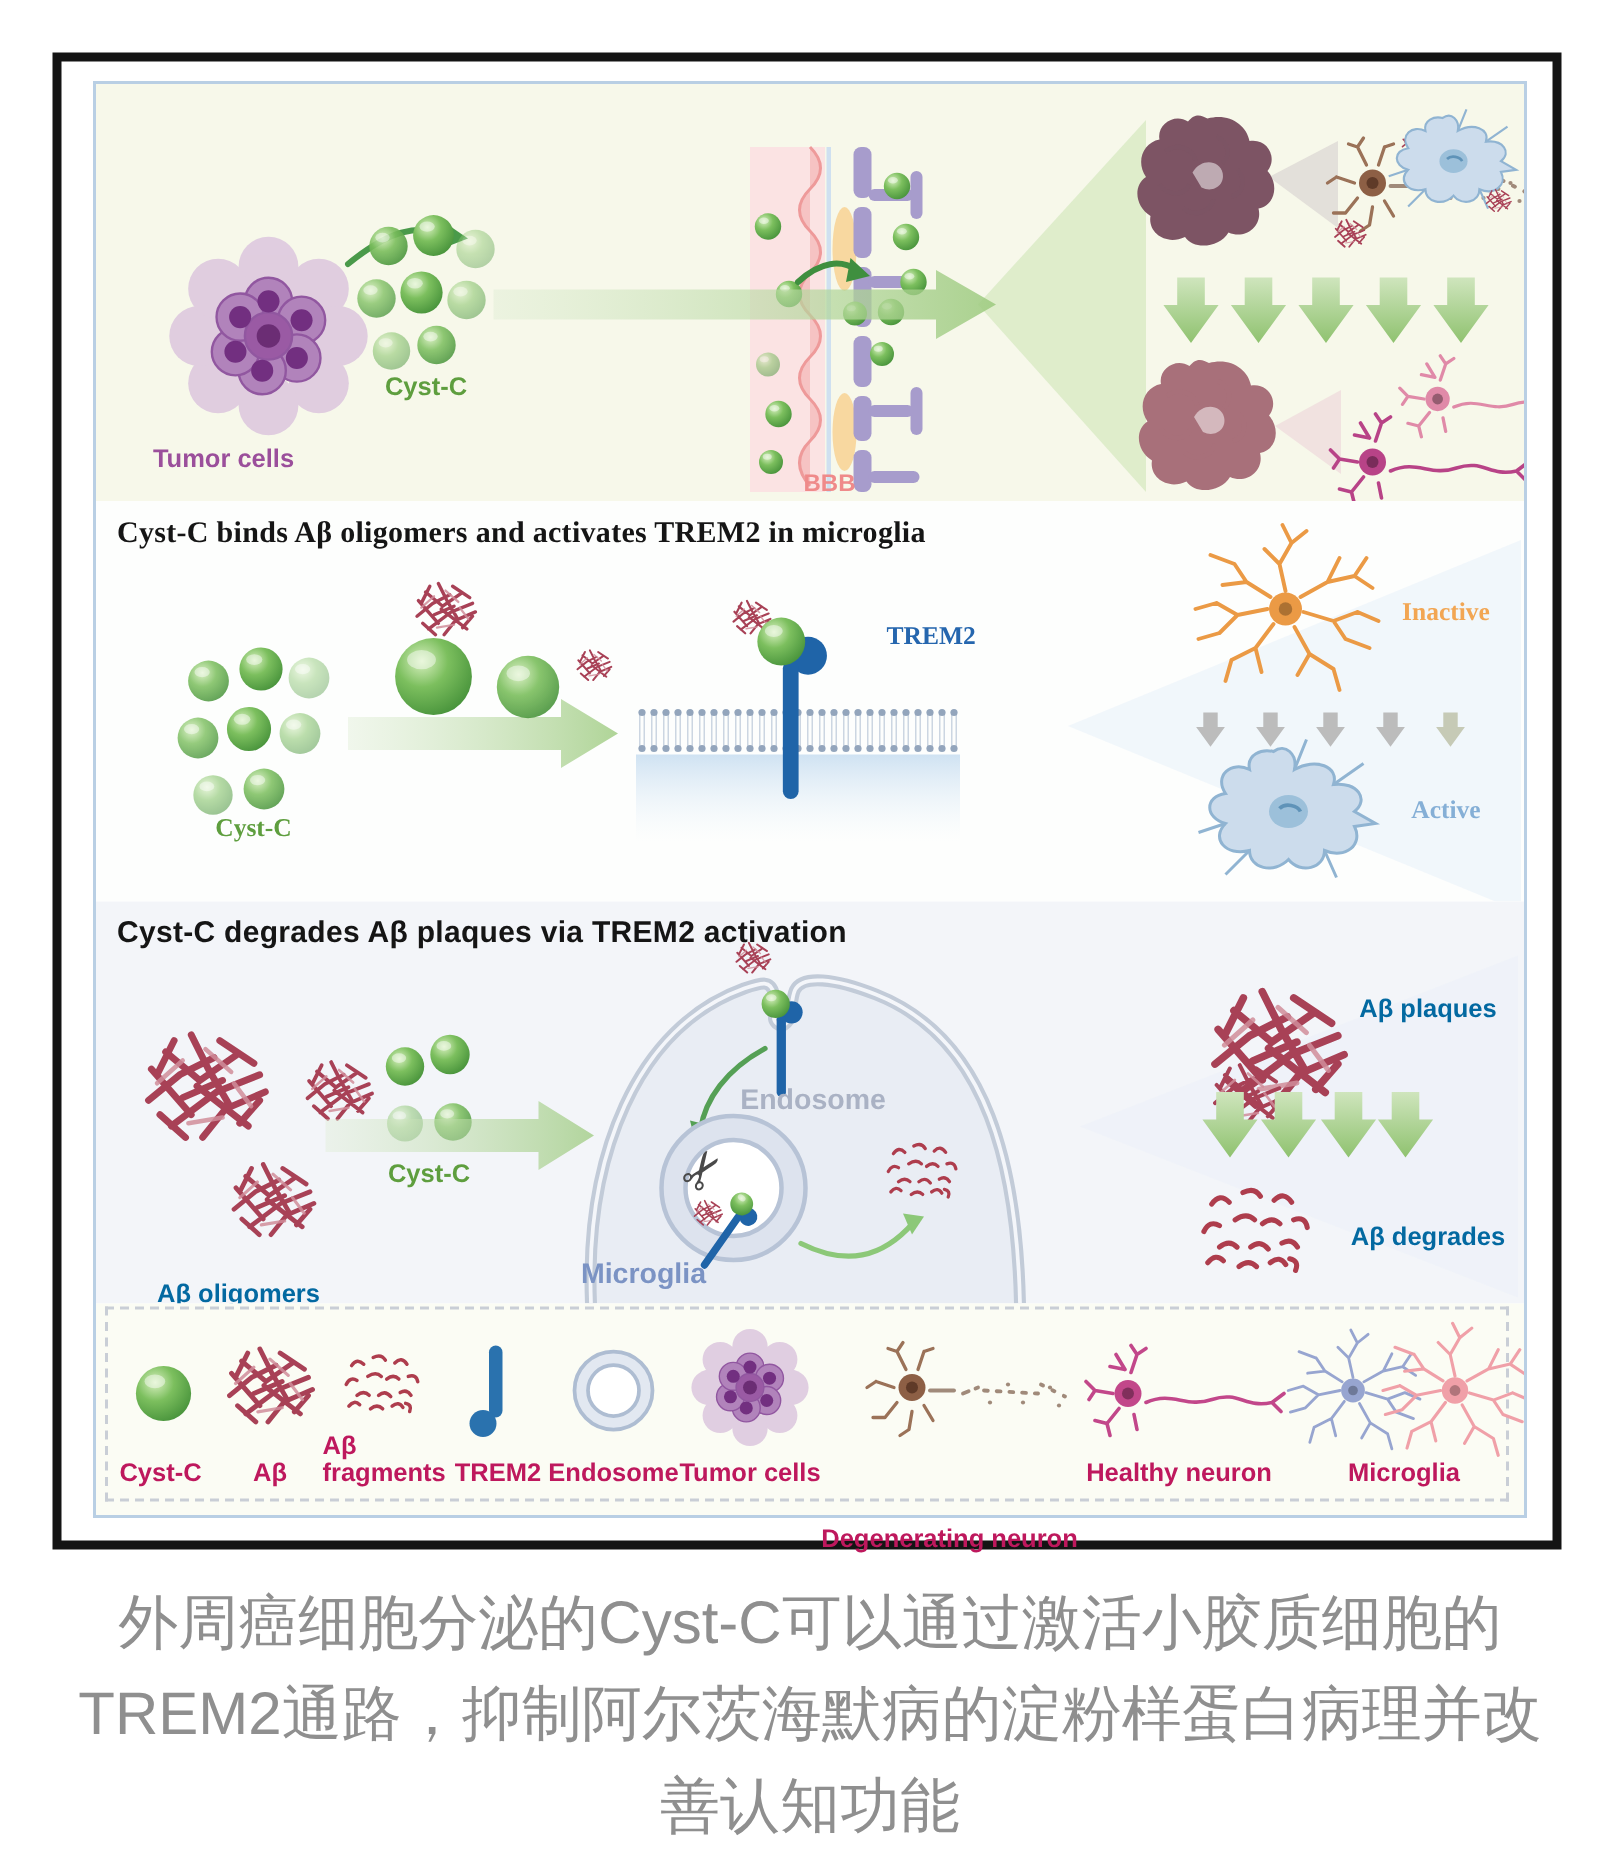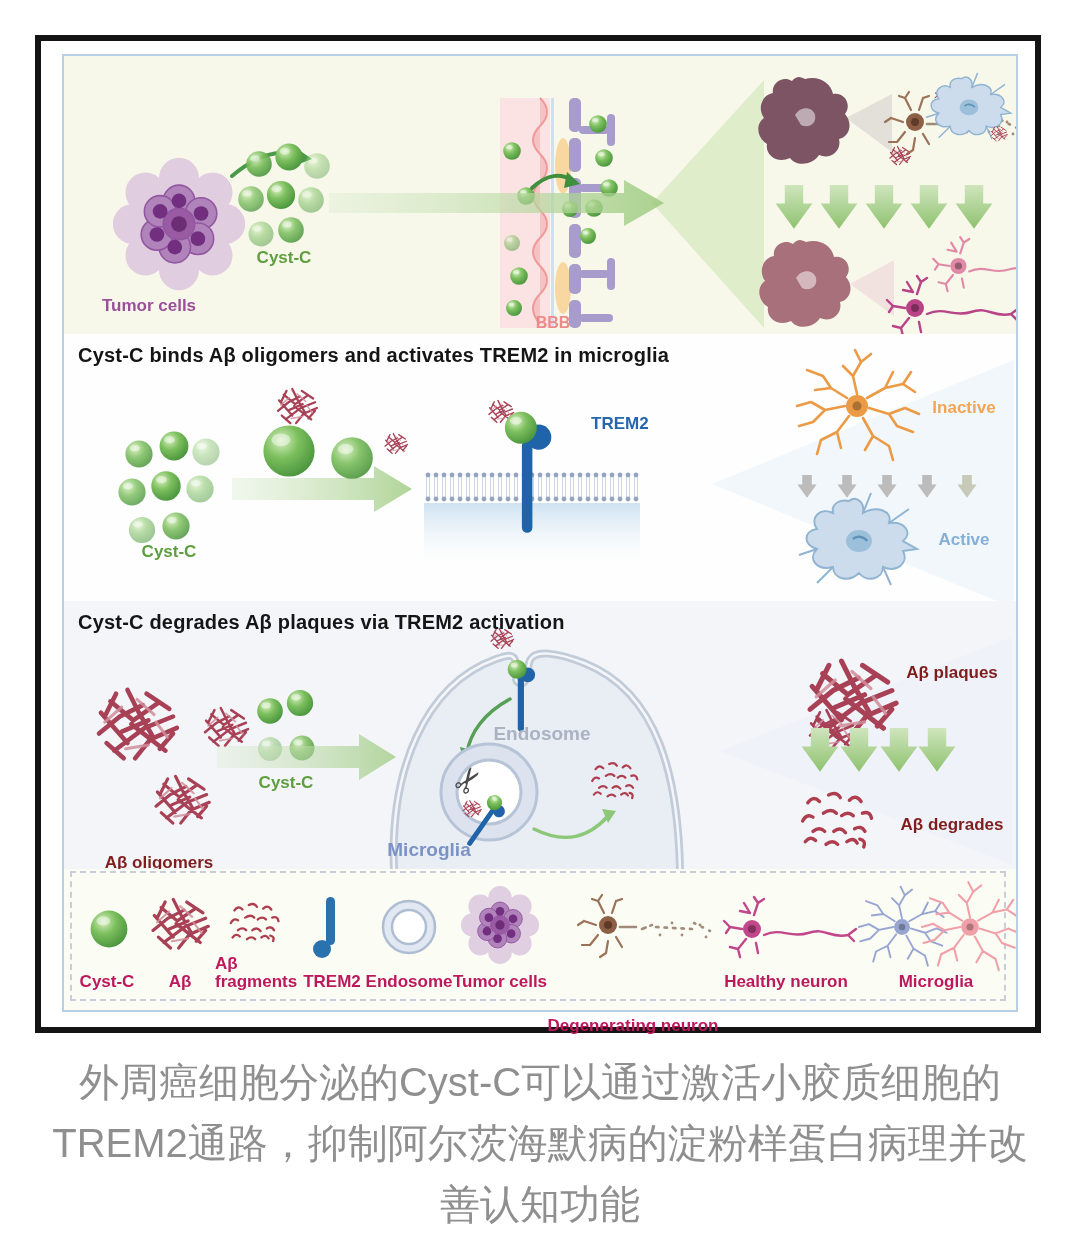--- a/index.html
+++ b/index.html
@@ -1,35 +1,35 @@
 <!DOCTYPE html>
 <html><head>
 <meta charset="utf-8">
 <style>
   html,body{margin:0;padding:0;background:#fff;}
   body{width:1080px;height:1247px;position:relative;font-family:"Liberation Sans",sans-serif;overflow:hidden;}
   .figure-frame{position:absolute;left:35px;top:35px;width:1006px;height:998px;border:6px solid #141414;background:#fff;box-sizing:border-box;}
   .inner-box{position:absolute;left:21px;top:13px;width:956px;height:958px;border:2px solid #b9cfe4;box-sizing:border-box;background:#fff;}
   .panel{position:absolute;left:0;width:952px;overflow:hidden;}
   .panel1{top:0;height:278px;background:#f7f8ea;}
-  .panel2{top:278px;height:267px;background:#fdfefd;}
+  .panel2{top:278px;height:267px;background:#fdfefd;font-family:Liberation Serif, serif;}
   .panel3{top:545px;height:268px;background:#f3f5f9;}
   .legendband{top:813px;height:141px;background:#fbfcf4;position:absolute;left:0;width:952px;}
   .legend-dash{position:absolute;left:6px;top:2px;width:936px;height:130px;border:2px dashed #c9ced6;box-sizing:border-box;}
   .ptitle{position:absolute;left:14px;top:10px;font-size:20px;font-weight:bold;color:#151515;letter-spacing:.2px;white-space:nowrap;}
   .lbl{position:absolute;font-weight:bold;font-size:17px;white-space:nowrap;transform:translateX(-50%);}
   .lbl-purple{color:#9b4f9b;}
   .lbl-green{color:#5e9e3e;}
   .lbl-pink{color:#ef8a8a;}
   .lbl-blue{color:#2566ae;}
   .lbl-orange{color:#f2a653;}
   .lbl-ltblue{color:#85afd6;}
   .lbl-gray{color:#aab2c4;font-size:19px;}
   .lbl-mic{color:#7b93c4;font-size:19px;}
-  .lbl-black{color:#7f1d1d;}
+  .lbl-black{color:#0369a1;}
   .leg-lbl{position:absolute;top:103px;font-size:17px;font-weight:bold;color:#be185d;transform:translateX(-50%);text-align:left;white-space:nowrap;}
   .leg-lbl.wrap{white-space:normal;width:84px;top:86px;line-height:18px;}
   .caption{position:absolute;left:0;top:1052px;width:1080px;text-align:center;color:#8f8f8f;font-size:40px;line-height:61px;font-weight:400;}
   svg.art{position:absolute;left:0;top:0;pointer-events:none;}
 </style>
 </head>
 <body>
 
 <svg width="0" height="0" style="position:absolute">
 <defs>

